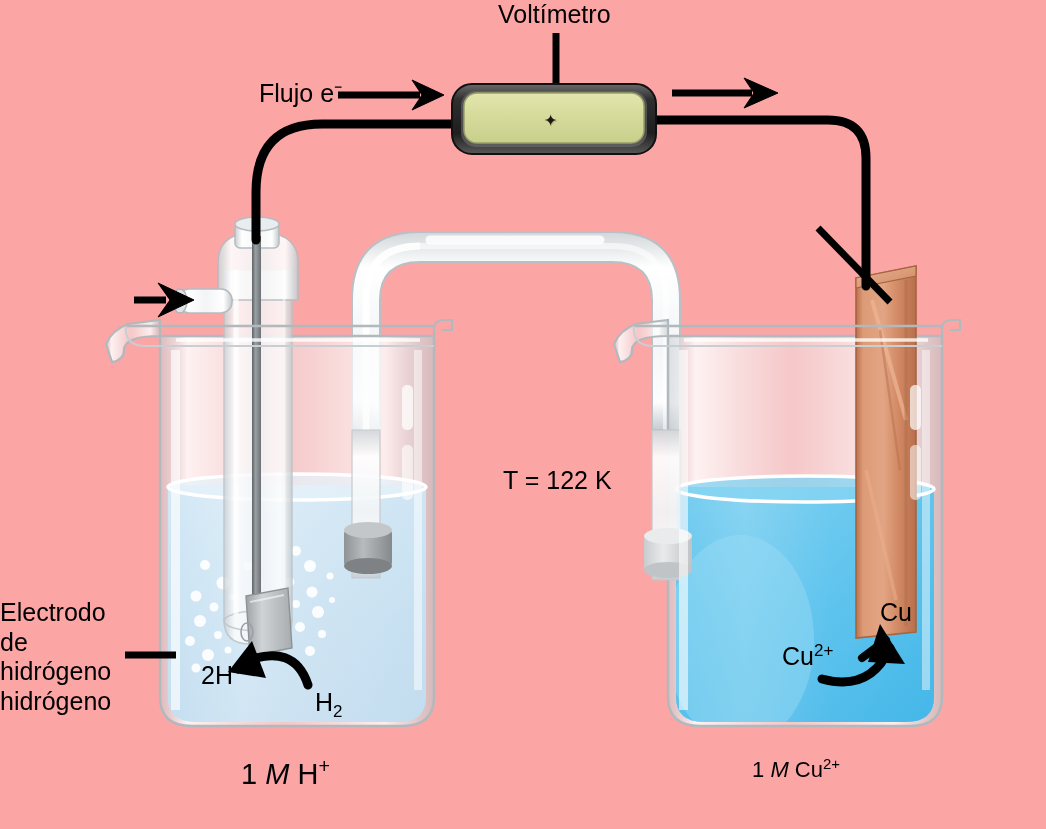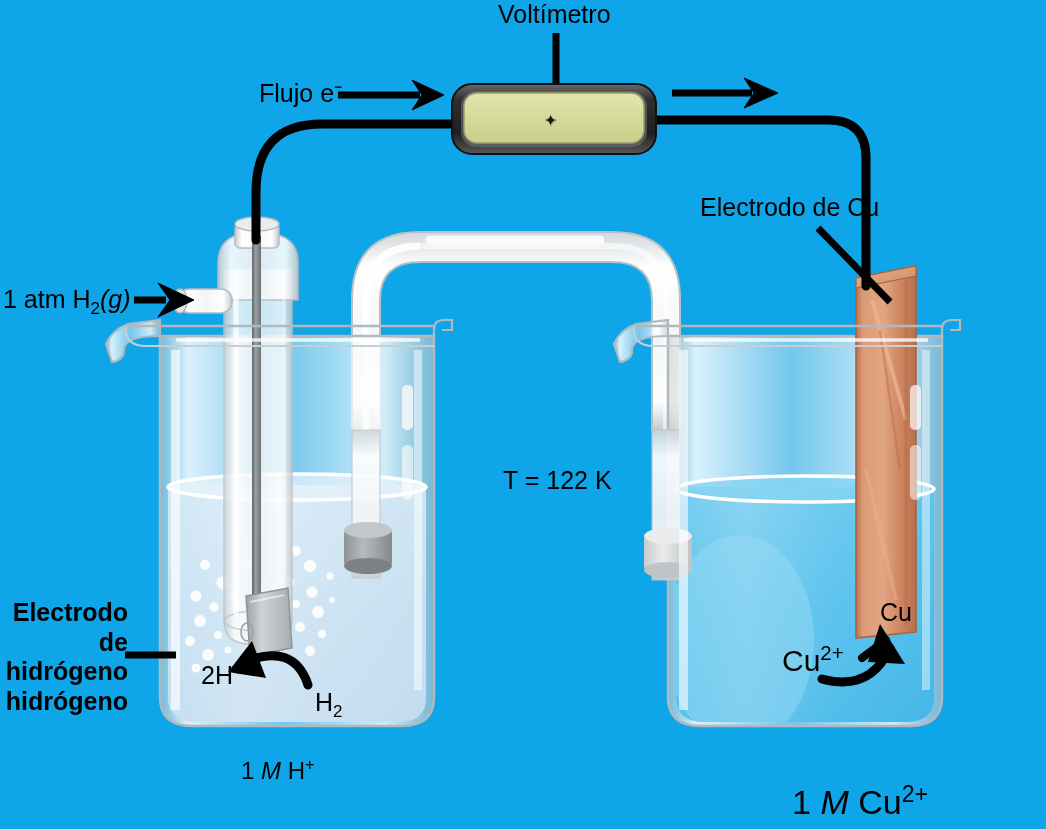--- a/index.html
+++ b/index.html
@@ -10,21 +10,21 @@
   body {
     font-family: "Liberation Sans", sans-serif;
     width: 1046px;
     height: 829px;
     overflow: hidden;
   }
   #stage {
     position: relative;
     width: 1046px;
     height: 829px;
-    background: #0ea5e9;
+    background: #fca5a5;
   }
   #stage svg {
     position: absolute;
     top: 0; left: 0;
   }
   .lbl {
     position: absolute;
     color: #000000;
     font-family: "Liberation Sans", sans-serif;
     white-space: nowrap;
@@ -33,28 +33,28 @@
   .sup { font-size: 0.68em; vertical-align: super; }
   .sub { font-size: 0.68em; vertical-align: sub; }
   .ital { font-style: italic; }
   #lbl-voltmeter { left: 498px; top: 0px; font-size: 25px; }
   #lbl-flujo { left: 235px; top: 79px; font-size: 25px; margin-left: 24px; }
   #lbl-electrodo-cu { left: 700px; top: 193px; font-size: 25px; }
   #lbl-atm-h2 { left: 3px; top: 285px; font-size: 25px; }
   #lbl-temp { left: 503px; top: 466px; font-size: 25px; }
   #lbl-she {
     left: 0px; top: 598px; width: 128px;
-    font-size: 25px; text-align: right; font-weight: bold;
+    font-size: 25px; text-align: left;
   }
   #lbl-2h { left: 201px; top: 660px; font-size: 25px; }
   #lbl-h2 { left: 275px; top: 688px; font-size: 25px; margin-left: 40px; }
   #lbl-cu-metal { left: 880px; top: 598px; font-size: 25px; }
-  #lbl-cu2plus { left: 782px; top: 641px; font-size: 30px; }
-  #lbl-conc-left { left: 241px; top: 755px; font-size: 24px; }
-  #lbl-conc-right { left: 792px; top: 755px; font-size: 34px; margin-top: 26px; }
+  #lbl-cu2plus { left: 782px; top: 641px; font-size: 25px; }
+  #lbl-conc-left { left: 241px; top: 755px; font-size: 29px; }
+  #lbl-conc-right { left: 752px; top: 755px; font-size: 22px; }
   .vm-reading {
     position: absolute;
     left: 466px; top: 96px;
     width: 176px; height: 44px;
     font-family: "DejaVu Sans Mono", monospace;
     font-size: 35px;
     font-weight: bold;
     color: #1a1a14;
     letter-spacing: 1px;
     display: flex;
@@ -338,23 +338,21 @@
       <path d="M822,679 Q870,692 890,648"></path>
       <path d="M880,624 L905,664 L868,662 Z" fill="#000000" stroke="none"></path>
       <path d="M862,658 L886,640" stroke="#000000" stroke-width="8"></path>
     </g>
   </svg>
 
   <div class="lbl" id="lbl-voltmeter">Voltímetro</div>
 
   <div class="lbl" id="lbl-flujo">Flujo e⁻</div>
 
-  <div class="lbl" id="lbl-electrodo-cu">Electrodo de Cu</div>
-
-  <div class="lbl" id="lbl-atm-h2"><span>1 atm H</span><span class="sub">2</span><span class="ital">(g)</span></div>
+
 
   <div class="lbl" id="lbl-temp">T = 122 K</div>
 
   <div class="lbl" id="lbl-she"><span>Electrodo</span><br><span>de</span><br><span>hidrógeno</span><br><span>hidrógeno</span></div>
 
   <div class="lbl" id="lbl-2h"><span>2H</span><span class="sup">+</span></div>
 
   <div class="lbl" id="lbl-h2"><span>H</span><span class="sub">2</span></div>
 
   <div class="lbl" id="lbl-cu-metal">Cu</div>

